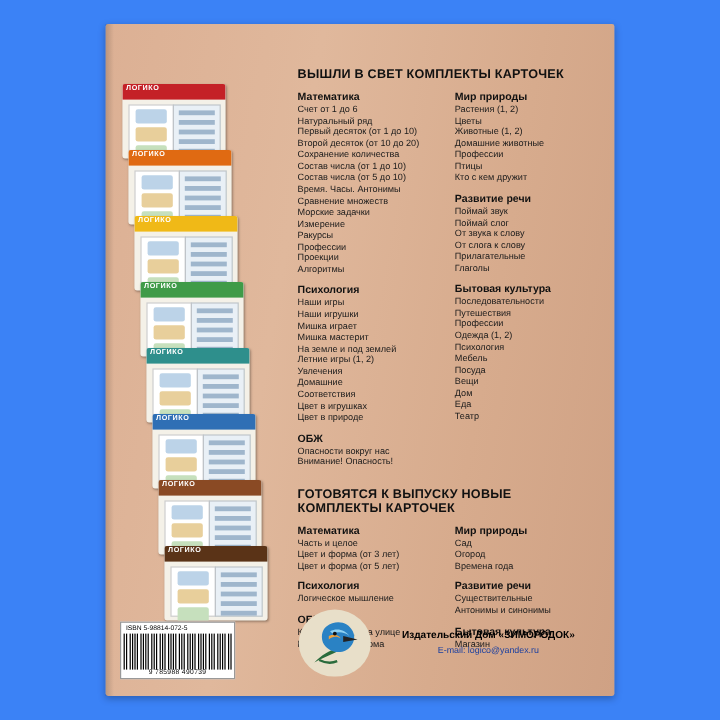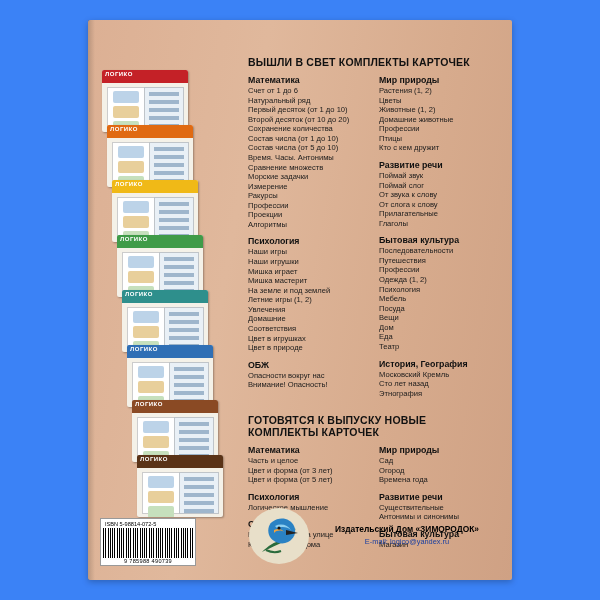--- a/index.html
+++ b/index.html
@@ -317,26 +317,20 @@
               <div>Путешествия</div>
               <div>Профессии</div>
               <div>Одежда (1, 2)</div>
               <div>Психология</div>
               <div>Мебель</div>
               <div>Посуда</div>
               <div>Вещи</div>
               <div>Дом</div>
               <div>Еда</div>
               <div>Театр</div>
-            </div>
-            <div class="grp">
-              <h4>История, География</h4>
-              <div>Московский Кремль</div>
-              <div>Сто лет назад</div>
-              <div>Этнография</div>
             </div>
           </div>
       </div>
 
       <div class="gap"></div>
 
       <div class="section-title">ГОТОВЯТСЯ К ВЫПУСКУ НОВЫЕ КОМПЛЕКТЫ КАРТОЧЕК</div>
       <div class="cols">
         <div class="col" id="s2l">
             <div class="grp">

